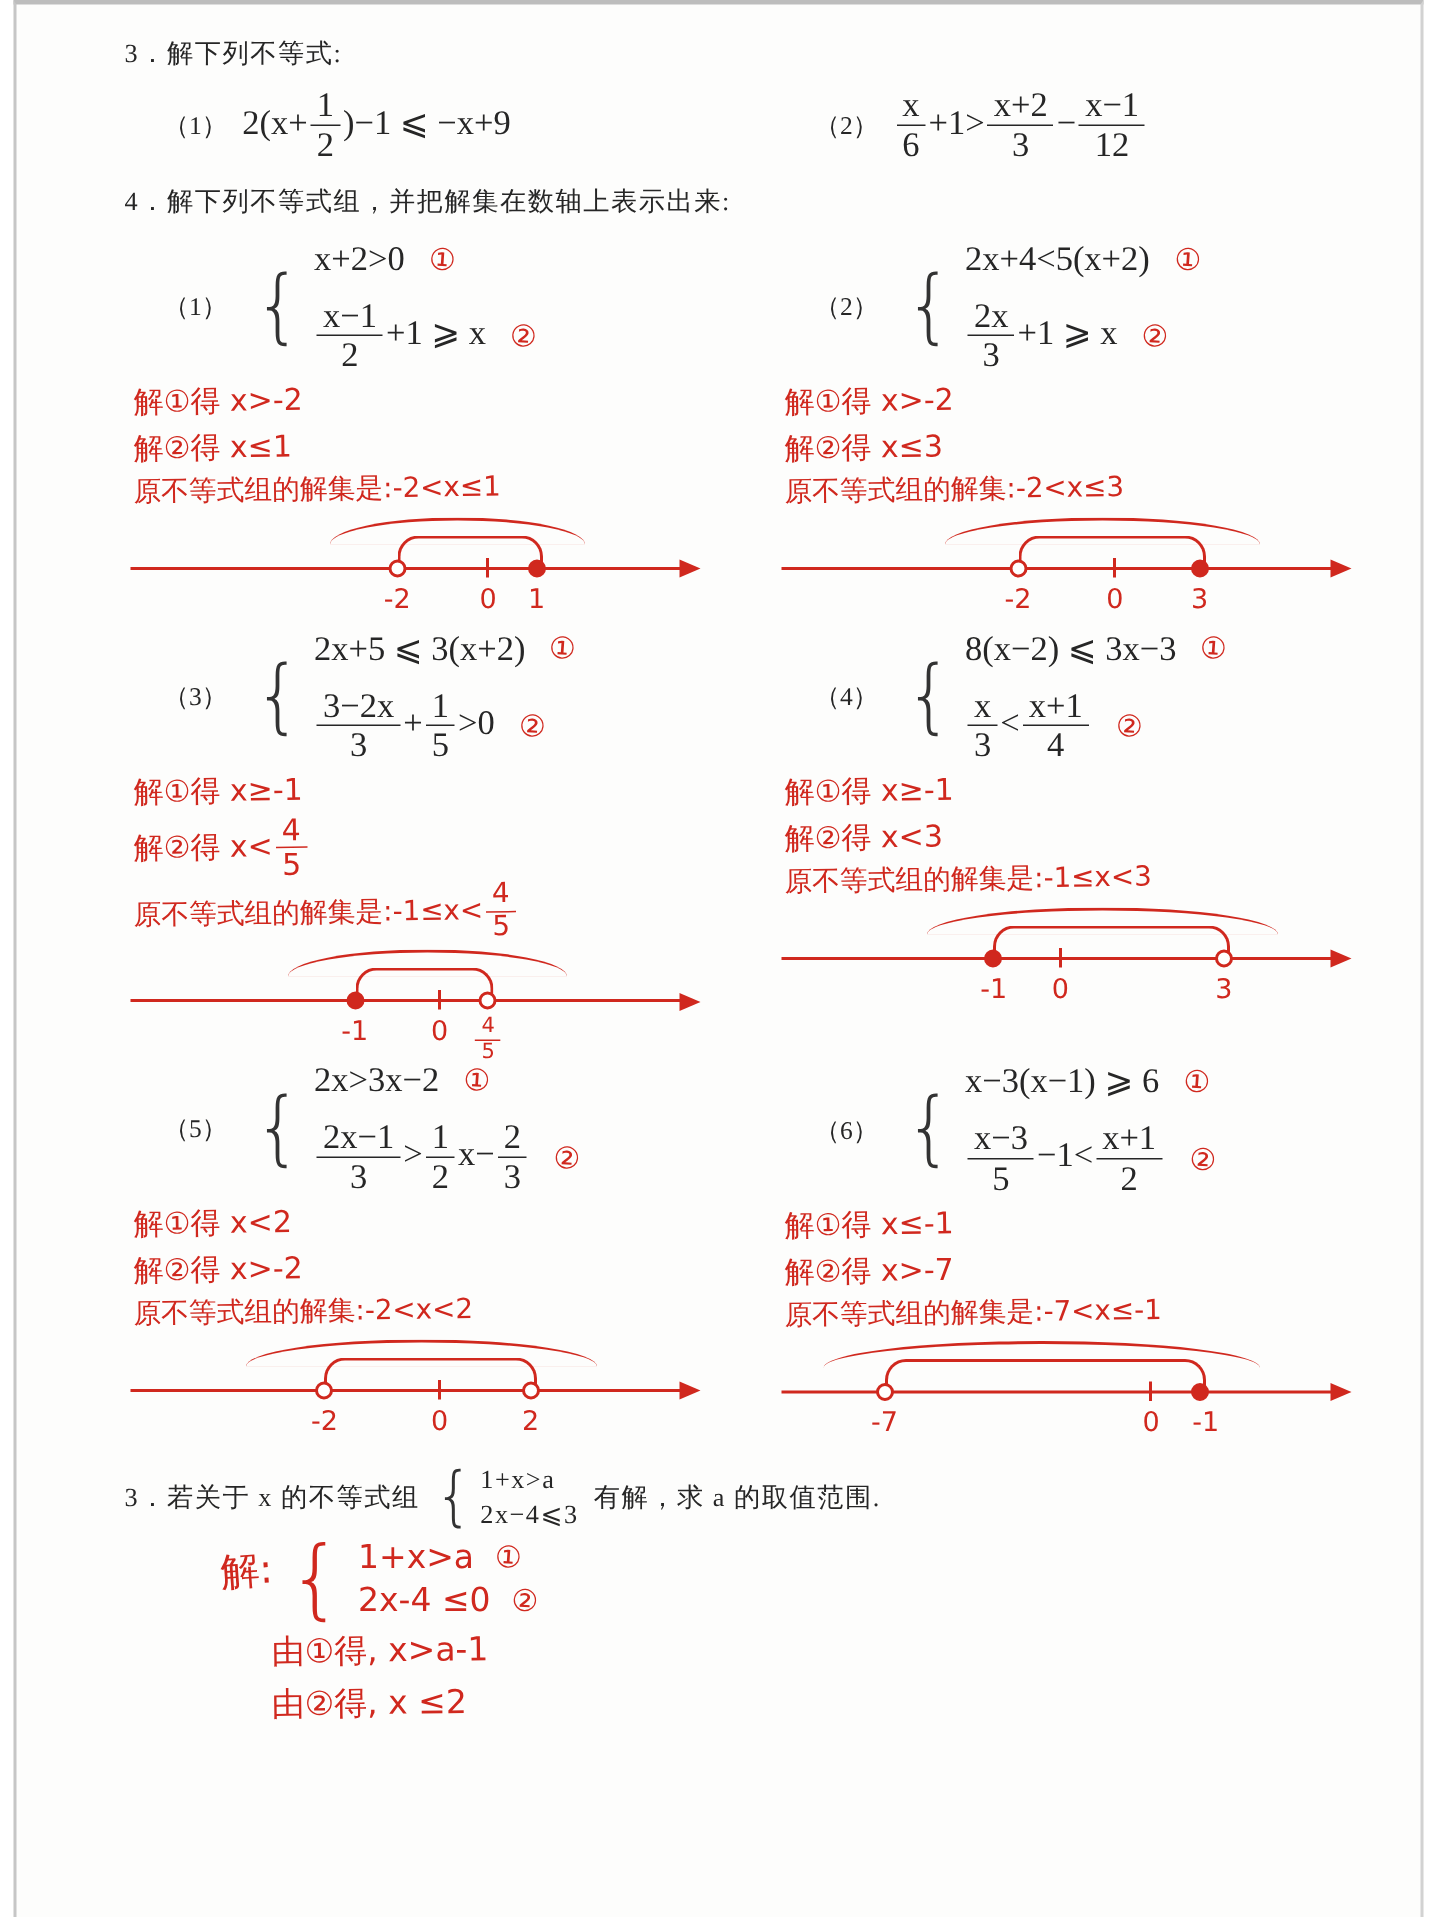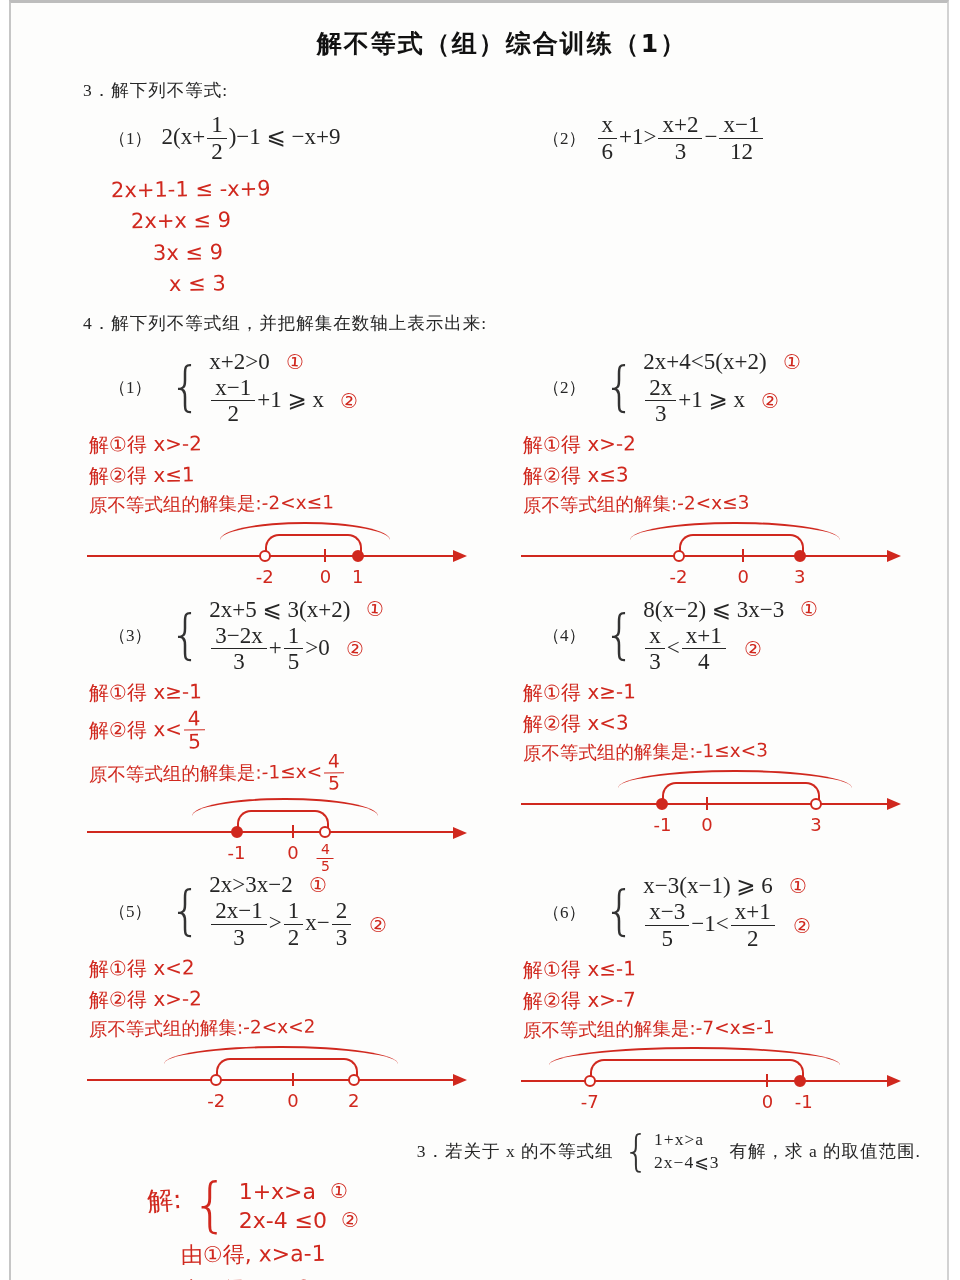--- a/index.html
+++ b/index.html
@@ -30,75 +30,68 @@
   .hand-line{font-size:21px;line-height:1.5;white-space:nowrap;transform:rotate(-0.7deg);}
   .steps{margin-top:8px;}
   
   .p1-grid,.p2-grid{display:grid;grid-template-columns:1fr 1fr;column-gap:30px;}
   .p1-item,.p2-item{padding:2px 0;}
   .eq-line{font-size:17px;margin-left:26px;}
   .math{font-size:23px;}
   
   .sys{display:flex;align-items:center;gap:8px;margin-left:26px;margin-top:4px;}
   .brace{font-family:"DejaVu Sans",sans-serif;font-weight:200;font-size:50px;line-height:0.95;transform:scaleY(1.08);color:#333;}
-  .sys-lines{display:flex;flex-direction:column;gap:0;}
+  .sys-lines{display:flex;flex-direction:column;gap:12px;}
   .sys-line{display:flex;align-items:center;gap:16px;}
   .tag{font-size:20px;transform:rotate(4deg);}
   
   .sol-line{font-size:20px;line-height:1.55;white-space:nowrap;transform:rotate(-0.8deg);margin-left:6px;}
   .sol-set{font-size:18.5px;}
   
   .numberline{position:relative;height:66px;margin-top:4px;}
   .nl-arc{position:absolute;top:0;height:16px;border-top:2px solid var(--red);border-radius:50% 50% 0 0/100% 100% 0 0;}
   .nl-bracket{position:absolute;top:12px;height:20px;border:2px solid var(--red);border-bottom:none;border-radius:14px 14px 0 0;}
   .nl-axis{position:absolute;top:33px;left:1%;right:7%;border-top:2.5px solid var(--red);}
   .nl-arrow{position:absolute;top:28.5px;right:5%;width:0;height:0;border-left:14px solid var(--red);border-top:6px solid transparent;border-bottom:6px solid transparent;}
   .nl-pt{position:absolute;top:28px;width:8px;height:8px;border-radius:50%;border:2.5px solid var(--red);background:#fff;transform:translateX(-50%);}
   .nl-pt.closed{background:var(--red);}
   .nl-tick{position:absolute;top:27px;width:2px;height:13px;background:var(--red);transform:translateX(-50%);}
   .nl-lab{position:absolute;top:44px;transform:translateX(-50%);color:var(--red);font-family:"DejaVu Sans",sans-serif;font-size:18px;white-space:nowrap;}
   .nl-lab .frac{font-size:14px;}
   .nl-lab .frac .fnum{padding:0 3px;}
   
-  .p3-head{display:flex;align-items:center;gap:10px;font-size:17.5px;margin-top:14px;letter-spacing:1px;justify-content:flex-end;}
+  .p3-head{display:flex;align-items:center;gap:10px;font-size:17.5px;margin-top:14px;letter-spacing:1px;}
   .sys-sm{display:inline-flex;align-items:center;gap:4px;}
   .sys-sm .brace{font-size:40px;}
   .sys-sm .sys-lines{gap:2px;}
   .p3-hand{margin:6px 0 0 64px;}
   .p3-solve{display:flex;align-items:flex-start;gap:10px;}
   .jie{font-size:26px;transform:rotate(-4deg);margin-top:4px;}
   .hand-brace{font-size:58px;font-weight:200;line-height:0.9;color:var(--red);font-family:"DejaVu Sans",sans-serif;}
   .p3-sys-lines{display:flex;flex-direction:column;gap:4px;}
   .p3-sys-line{display:flex;align-items:center;gap:14px;font-size:22px;}
   .p3-lines .hand-line{font-size:22px;line-height:1.6;}
   .ind1{margin-left:34px;}
 </style>
 </head>
 <body>
 
 <div class="page">
 
-  <h1 class="title">解不等式（组）综合训练（1）</h1>
 
   <section>
     <div class="p-heading printed">3．解下列不等式:</div>
     <div class="p1-grid">
 
       <div class="p1-item">
         <div class="eq-line printed">
           <span class="p-num">（1）</span><span class="math">2(x+<span class="frac">
                 <span class="fnum">1</span>
                 <span class="fden">2</span>
               </span>)−1 ⩽ −x+9</span>
-        </div>
-        <div class="steps hand">
-          <div class="hand-line" style="margin-left:28px;">2x+1-1 ≤ -x+9</div>
-          <div class="hand-line" style="margin-left:48px;">2x+x ≤ 9</div>
-          <div class="hand-line" style="margin-left:70px;">3x ≤ 9</div>
-          <div class="hand-line" style="margin-left:86px;">x ≤ 3</div>
         </div>
       </div>
 
       <div class="p1-item">
         <div class="eq-line printed">
           <span class="p-num">（2）</span><span class="math"><span class="frac">
                 <span class="fnum">x</span>
                 <span class="fden">6</span>
               </span>+1&gt;<span class="frac">
                 <span class="fnum">x+2</span>

